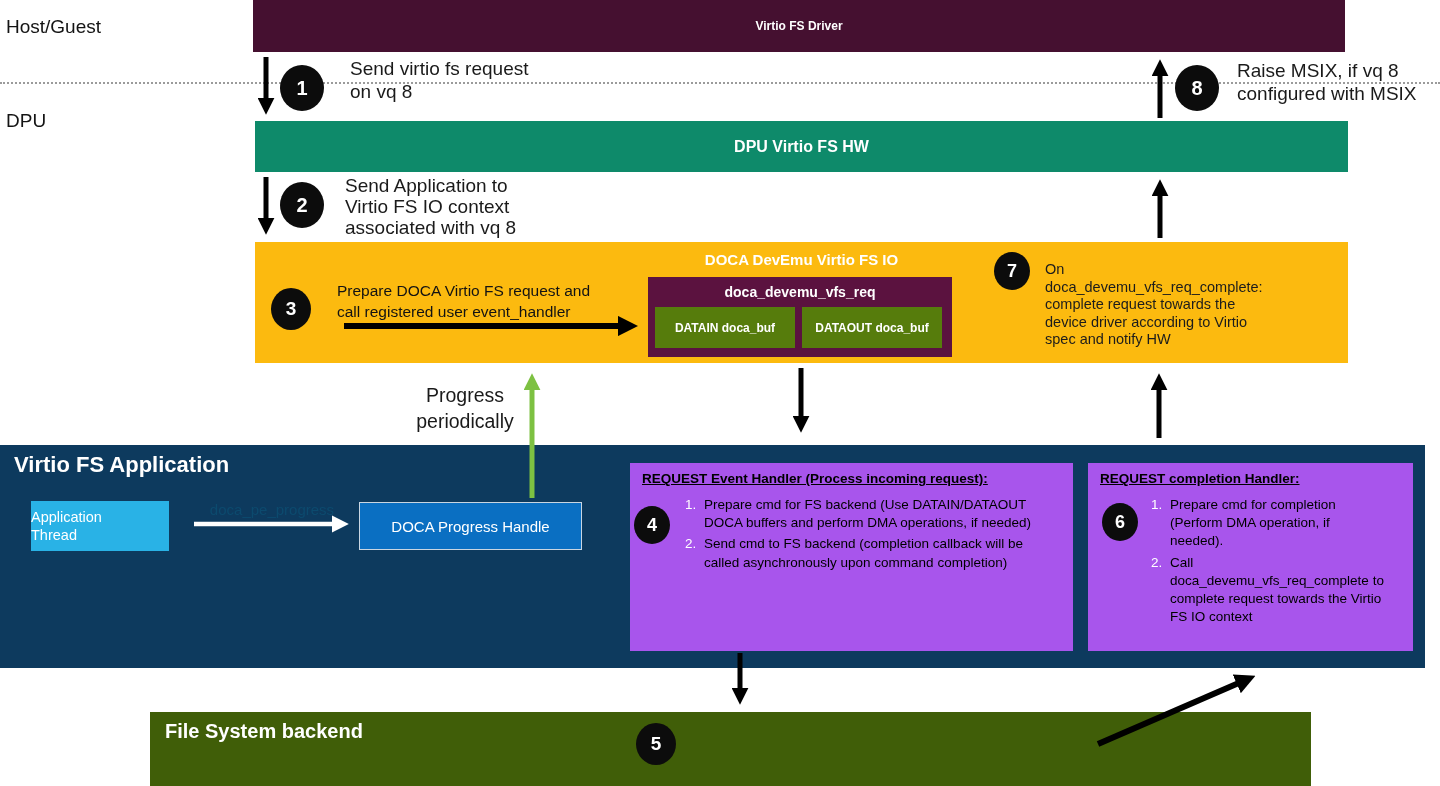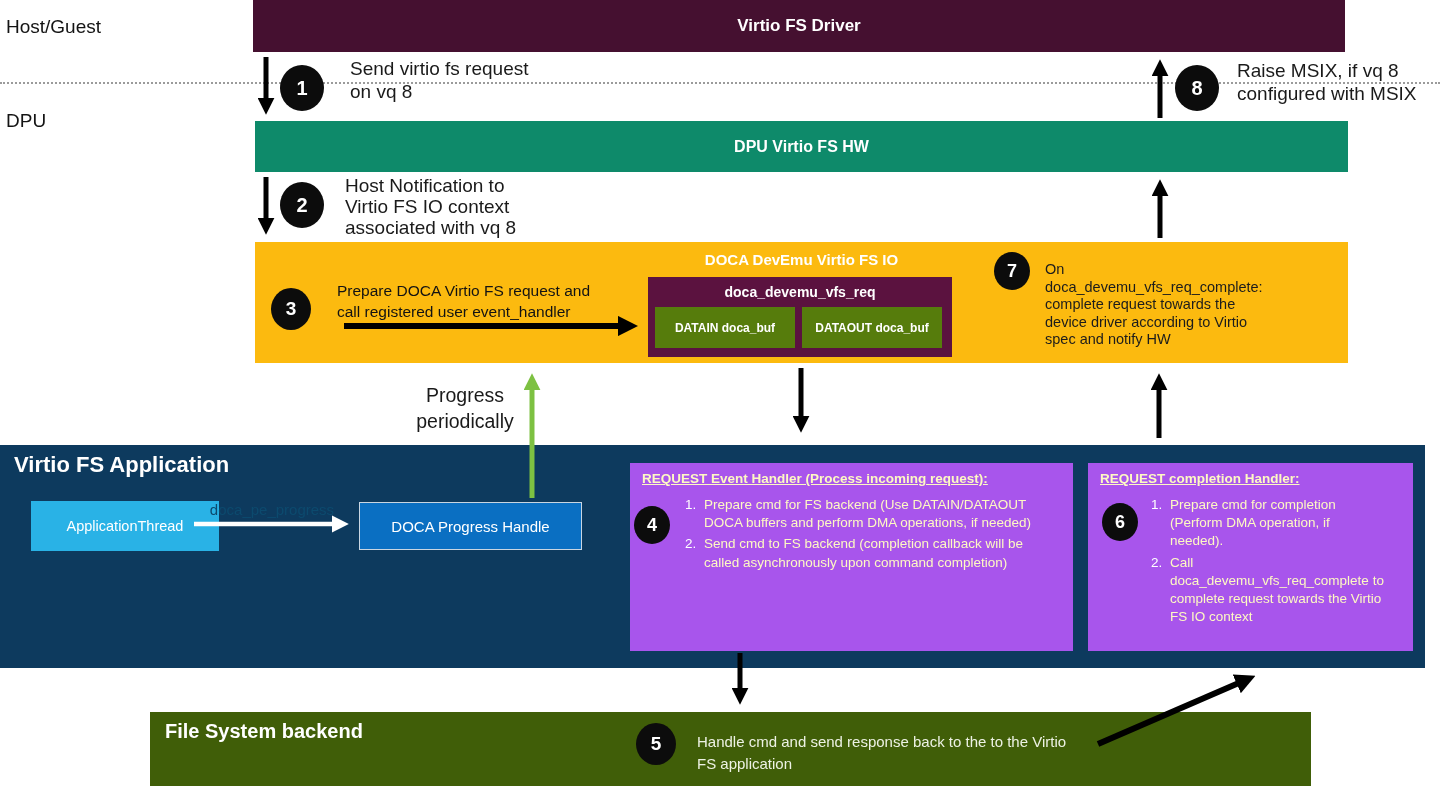--- a/index.html
+++ b/index.html
@@ -5,21 +5,21 @@
   * { box-sizing: border-box; }
   body { margin: 0; background: #ffffff; font-family: "Liberation Sans", sans-serif; }
   #canvas { position: relative; width: 1440px; height: 786px; background: #ffffff; overflow: hidden; }
   .abs { position: absolute; }
 
   .lane-label { font-size: 19px; color: #141414; font-weight: 500; }
 
   .dotted-line { left: 0; top: 82px; width: 1440px; height: 0; border-top: 2px dotted #9b9b9b; }
 
   .bar { color: #ffffff; display: flex; align-items: center; justify-content: center; }
-  .driver-bar { left: 253px; top: 0; width: 1092px; height: 52px; background: #451030; font-size: 17px; font-weight: 600; }
+  .driver-bar { left: 253px; top: 0; width: 1092px; height: 52px; background: #451030; font-size: 12px; font-weight: 600; }
   .hw-bar { left: 255px; top: 121px; width: 1093px; height: 51px; background: #0e8a6a; font-size: 16px; font-weight: 600; }
 
   .circle { background: #0c0c0c; color: #ffffff; border-radius: 50%; display: flex; align-items: center; justify-content: center; font-weight: 600; }
   .c-lg { width: 44px; height: 46px; font-size: 20px; }
   .c-md { width: 40px; height: 42px; font-size: 19px; }
   .c-sm { width: 36px; height: 38px; font-size: 18px; }
 
   .step-text { color: #1a1a1a; font-size: 19px; line-height: 22.5px; white-space: nowrap; }
   .step-text span { display: block; }
 
@@ -35,25 +35,25 @@
 
   .step7-text { left: 1045px; top: 261px; color: #1c1c1c; font-size: 14.5px; line-height: 17.6px; }
   .step7-text span { display: block; }
 
   .progress-label { left: 400px; top: 382px; width: 130px; text-align: center; color: #1a1a1a; font-size: 19.5px; line-height: 26px; }
   .progress-label span { display: block; }
 
   .app-box { left: 0; top: 445px; width: 1425px; height: 223px; background: #0d3a5e; }
   .app-title { left: 14px; top: 452px; color: #ffffff; font-size: 22px; font-weight: 700; }
 
-  .thread-box { left: 31px; top: 501px; width: 188px; height: 50px; background: #29b2e6; color: #ffffff; font-size: 14.5px; line-height: 18px; display: flex; flex-direction: row; align-items: center; justify-content: center; }
+  .thread-box { left: 31px; top: 501px; width: 138px; height: 50px; background: #29b2e6; color: #ffffff; font-size: 14.5px; line-height: 18px; display: flex; flex-direction: column; justify-content: center; }
   .pe-label { left: 192px; top: 501px; width: 160px; text-align: center; color: #0c4a6e; font-size: 15px; }
   .engine-box { left: 359px; top: 502px; width: 223px; height: 48px; background: #0a6fc2; border: 1px solid #c9d6e2; color: #ffffff; font-size: 15px; display: flex; align-items: center; justify-content: center; }
 
-  .purple-box { background: #a855ec; color: #fef9c3; }
+  .purple-box { background: #a855ec; color: #000000; }
   .purple-1 { left: 630px; top: 463px; width: 443px; height: 188px; }
   .purple-2 { left: 1088px; top: 463px; width: 325px; height: 188px; }
   .p-title { position: absolute; left: 12px; top: 8px; font-size: 13.5px; font-weight: 700; text-decoration: underline; }
   .p-list { position: absolute; margin: 0; font-size: 13.5px; line-height: 18.2px; }
   .p-list li { margin-bottom: 3px; padding-left: 4px; }
   .p-list li::marker { color: #ffffff; }
   .p-list-1 { left: 46px; top: 33px; width: 368px; padding-left: 24px; }
   .p-list-2 { left: 54px; top: 33px; width: 242px; padding-left: 24px; }
 
   .backend-bar { left: 150px; top: 712px; width: 1161px; height: 74px; background: #405e08; }
@@ -132,24 +132,20 @@
   <div class="abs purple-box purple-2">
     <div class="p-title">REQUEST completion Handler:</div>
     <ol class="p-list p-list-2">
       <li>Prepare cmd for completion (Perform DMA operation, if needed).</li>
       <li>Call doca_devemu_vfs_req_complete to complete request towards the Virtio FS IO context</li>
     </ol>
   </div>
 
   <div class="abs backend-bar"></div>
   <div class="abs backend-title">File System backend</div>
-  <div class="abs step5-text">
-    <span>Handle cmd and send response back to the to the Virtio</span>
-    <span>FS application</span>
-  </div>
 
   <svg class="abs arrows" viewBox="0 0 1440 786">
     <defs>
       <marker id="mk-black" viewBox="0 0 10 10" refX="6" refY="5" markerWidth="3.4" markerHeight="3.4" orient="auto" markerUnits="strokeWidth">
         <path d="M0,0 L10,5 L0,10 z" fill="#000000"></path>
       </marker>
       <marker id="mk-green" viewBox="0 0 10 10" refX="6" refY="5" markerWidth="3.4" markerHeight="3.4" orient="auto" markerUnits="strokeWidth">
         <path d="M0,0 L10,5 L0,10 z" fill="#7dc142"></path>
       </marker>
       <marker id="mk-white" viewBox="0 0 10 10" refX="6" refY="5" markerWidth="3.8" markerHeight="3.8" orient="auto" markerUnits="strokeWidth">
@@ -192,21 +188,21 @@
     </div>
   <div class="abs circle c-lg" style="left:1175px; top:65px;">
       <span>8</span>
     </div>
 
   <div class="abs step-text" style="left:350px; top:58px;">
     <span>Send virtio fs request</span>
     <span>on vq 8</span>
   </div>
   <div class="abs step-text" style="left:345px; top:175px; line-height:21px;">
-    <span>Host Notification to</span>
+    <span>Send Application to</span>
     <span>Virtio FS IO context</span>
     <span>associated with vq 8</span>
   </div>
   <div class="abs step-text" style="left:1237px; top:60px;">
     <span>Raise MSIX, if vq 8</span>
     <span>configured with MSIX</span>
   </div>
 
 </div>
 

